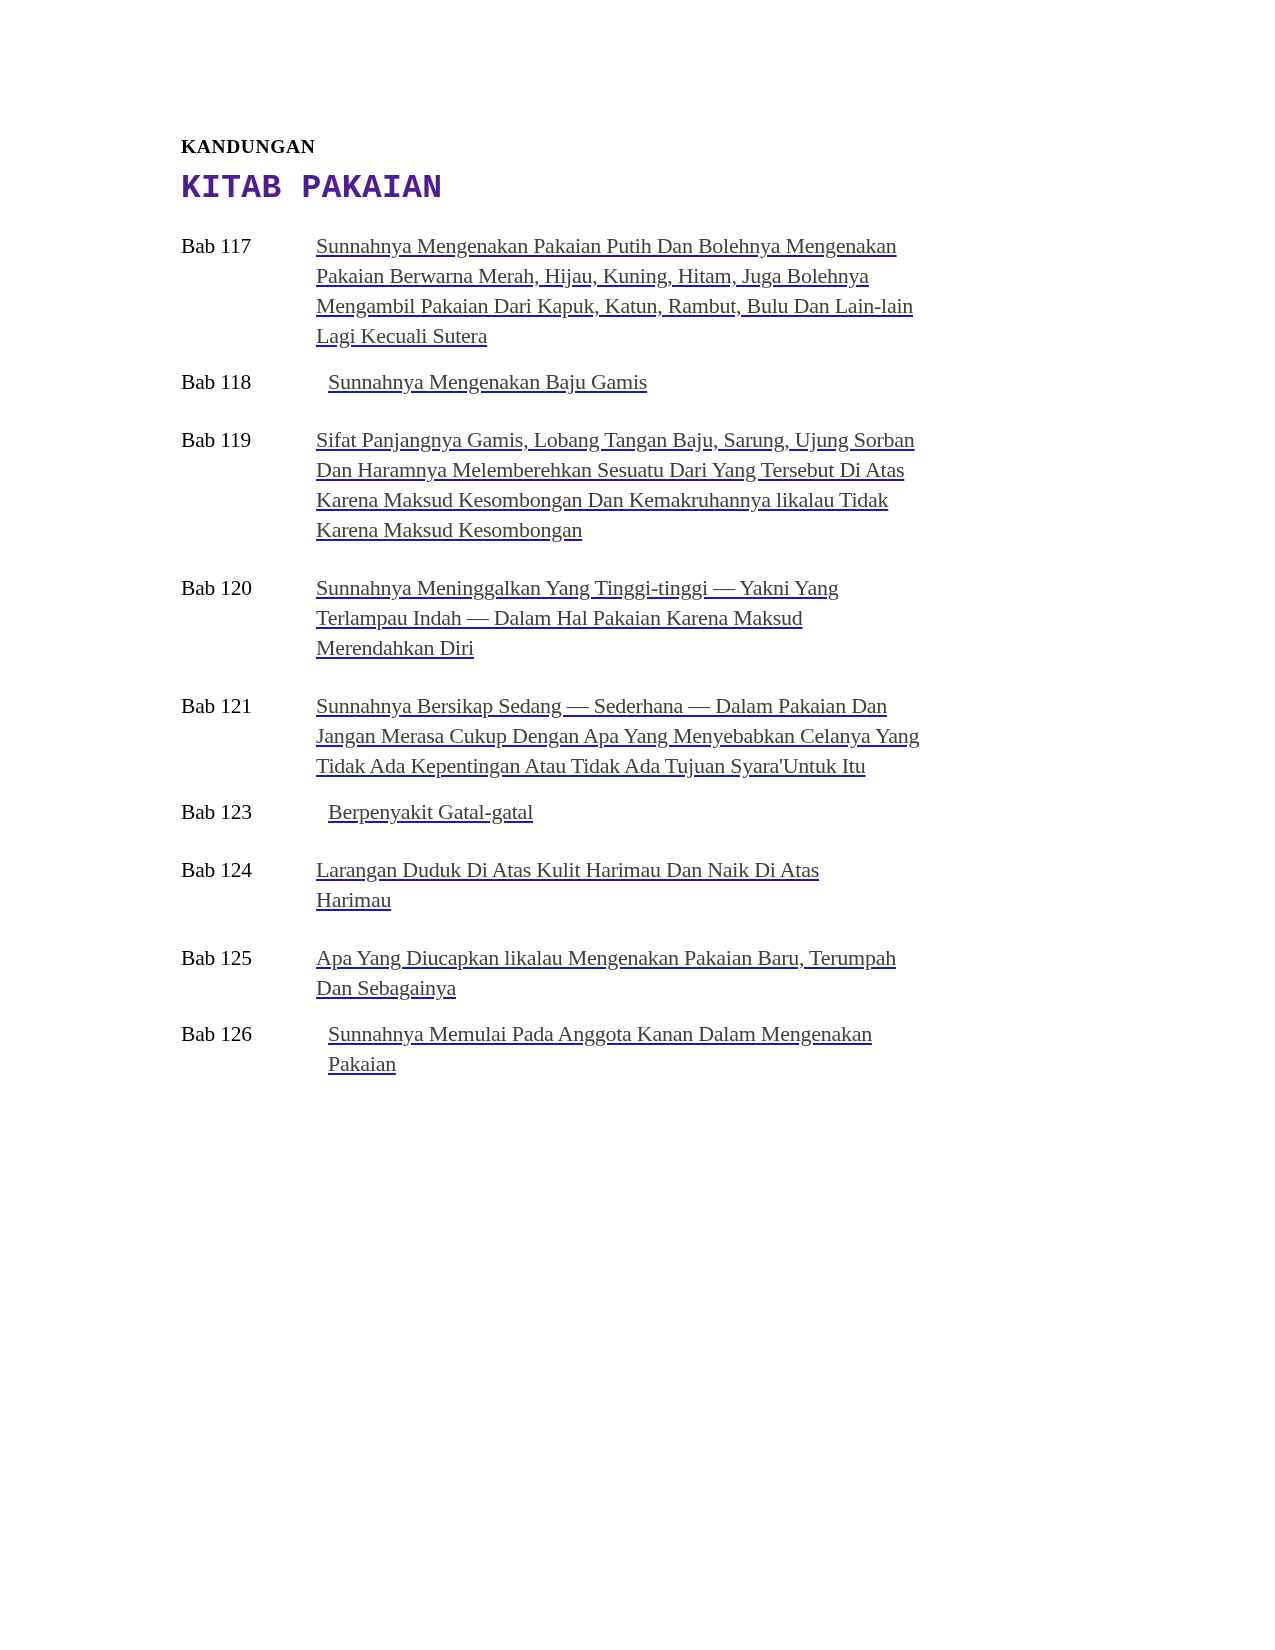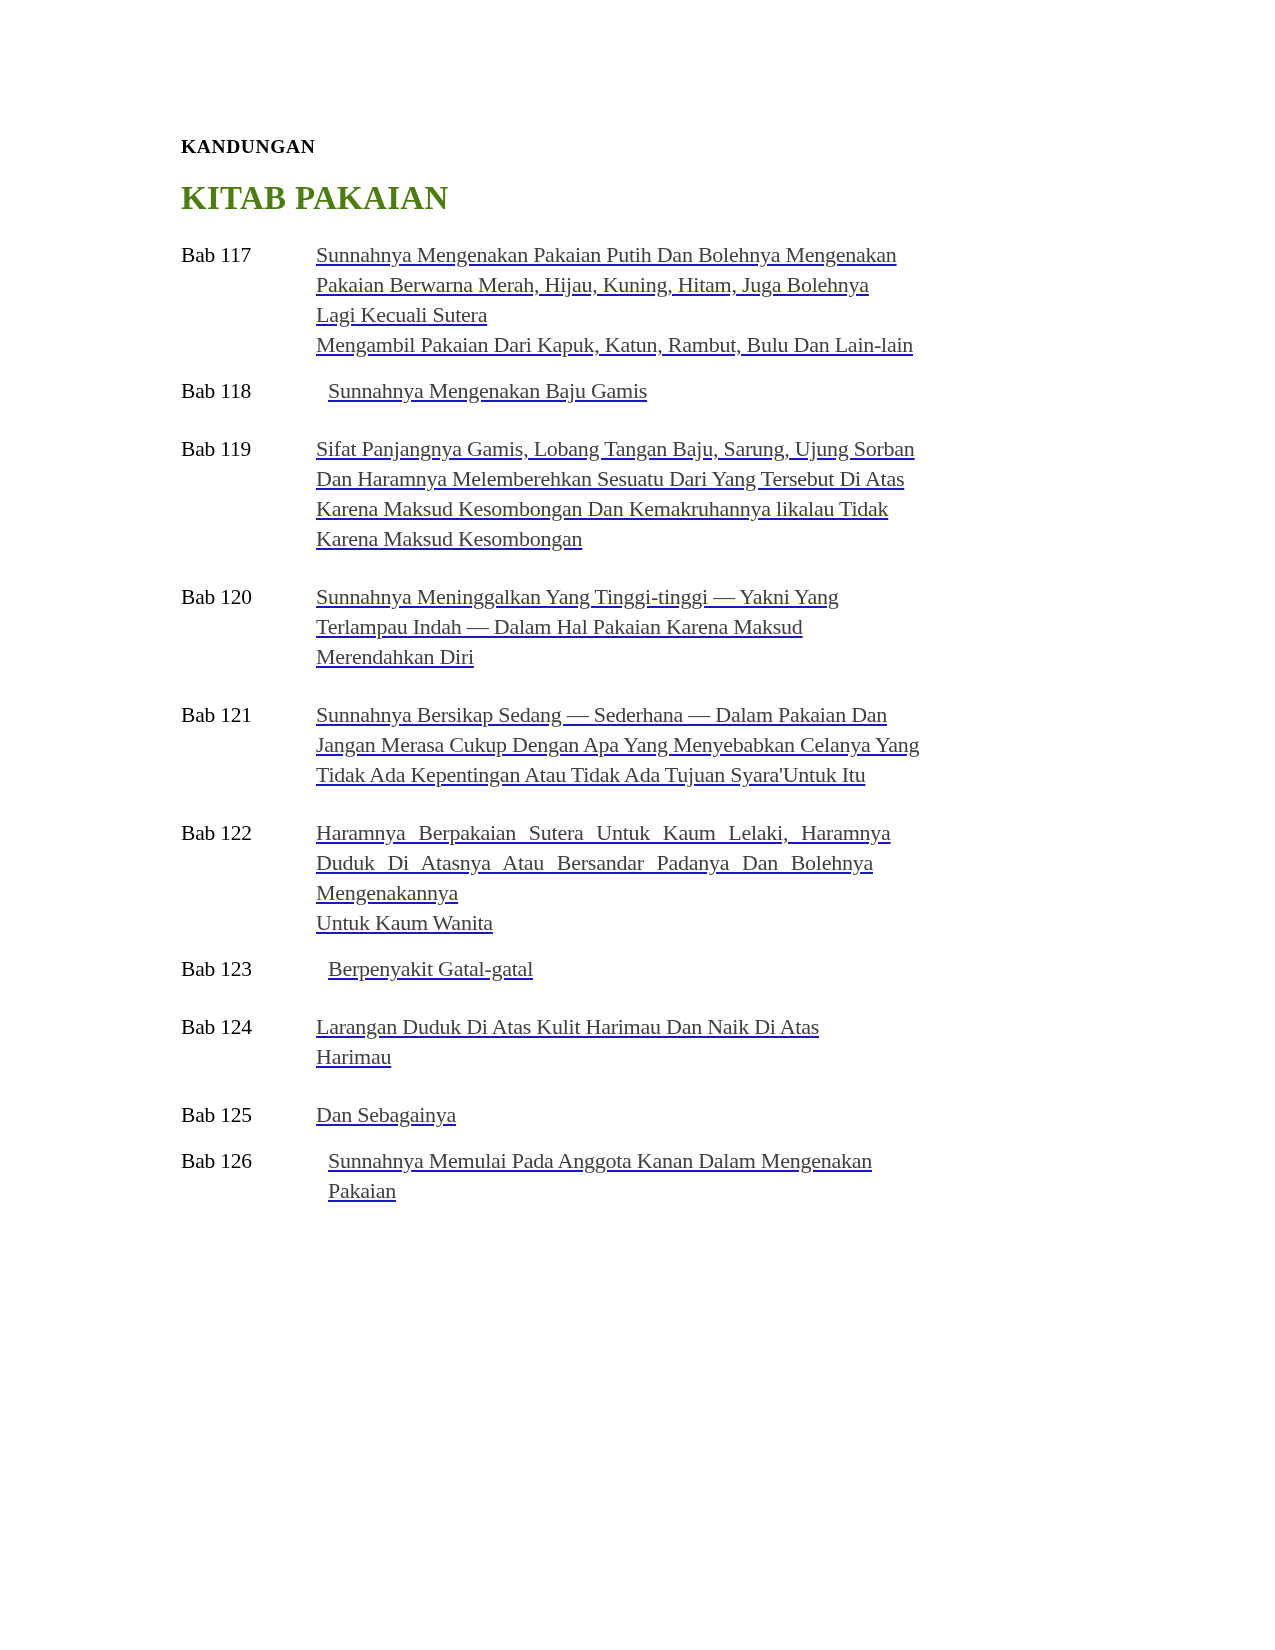--- a/index.html
+++ b/index.html
@@ -36,27 +36,27 @@
     font-family: "Liberation Serif", "DejaVu Serif", serif;
     font-weight: bold;
     font-size: 19.5px;
     letter-spacing: 0.6px;
     line-height: 26px;
     color: #000000;
     margin: 0 0 4px 0;
   }
 
   .kitab-title {
-    font-family: Liberation Serif, serif;
+    font-family: Liberation Mono, monospace;
     font-weight: bold;
     font-size: 33px;
     letter-spacing: 0.3px;
     line-height: 42px;
-    color: #4d7c0f;
-    margin: 17px 0 0 0;
+    color: #4c1d95;
+    margin: 8px 0 0 0;
   }
 
   .toc {
     margin-top: 21px;
   }
 
   .toc-entry {
     display: flex;
     align-items: flex-start;
   }
@@ -114,22 +114,22 @@
 
     <h1 class="kitab-title">KITAB PAKAIAN</h1>
 
     <div class="toc">
 
       <div class="toc-entry">
         <div class="bab-label">Bab 117</div>
         <a class="bab-title">
           <span class="ln">Sunnahnya Mengenakan Pakaian Putih Dan Bolehnya Mengenakan</span>
           <span class="ln">Pakaian Berwarna Merah, Hijau, Kuning, Hitam, Juga Bolehnya</span>
+          <span class="ln">Mengambil Pakaian Dari Kapuk, Katun, Rambut, Bulu Dan Lain-lain</span>
           <span class="ln">Lagi Kecuali Sutera</span>
-          <span class="ln">Mengambil Pakaian Dari Kapuk, Katun, Rambut, Bulu Dan Lain-lain</span>
         </a>
       </div>
 
       <div class="toc-entry tight">
         <div class="bab-label">Bab 118</div>
         <a class="bab-title">
           <span class="ln">Sunnahnya Mengenakan Baju Gamis</span>
         </a>
       </div>
 
@@ -154,48 +154,40 @@
 
       <div class="toc-entry gap-before">
         <div class="bab-label">Bab 121</div>
         <a class="bab-title">
           <span class="ln">Sunnahnya Bersikap Sedang — Sederhana — Dalam Pakaian Dan</span>
           <span class="ln">Jangan Merasa Cukup Dengan Apa Yang Menyebabkan Celanya Yang</span>
           <span class="ln">Tidak Ada Kepentingan Atau Tidak Ada Tujuan Syara'Untuk Itu</span>
         </a>
       </div>
 
-      <div class="toc-entry gap-before">
-        <div class="bab-label">Bab 122</div>
-        <a class="bab-title">
-          <span class="ln justify">Haramnya Berpakaian Sutera Untuk Kaum Lelaki, Haramnya</span>
-          <span class="ln justify">Duduk Di Atasnya Atau Bersandar Padanya Dan Bolehnya</span>
-          <span class="ln">Mengenakannya</span>
-          <span class="ln">Untuk Kaum Wanita</span>
-        </a>
-      </div>
 
       <div class="toc-entry tight">
         <div class="bab-label">Bab 123</div>
         <a class="bab-title">
           <span class="ln">Berpenyakit Gatal-gatal</span>
         </a>
       </div>
 
       <div class="toc-entry gap-before">
         <div class="bab-label">Bab 124</div>
         <a class="bab-title">
           <span class="ln">Larangan Duduk Di Atas Kulit Harimau Dan Naik Di Atas</span>
           <span class="ln">Harimau</span>
         </a>
       </div>
 
       <div class="toc-entry gap-before">
         <div class="bab-label">Bab 125</div>
         <a class="bab-title">
+          <span class="ln">Apa Yang Diucapkan likalau Mengenakan Pakaian Baru, Terumpah</span>
           <span class="ln">Dan Sebagainya</span>
         </a>
       </div>
 
       <div class="toc-entry tight">
         <div class="bab-label">Bab 126</div>
         <a class="bab-title">
           <span class="ln">Sunnahnya Memulai Pada Anggota Kanan Dalam Mengenakan</span>
           <span class="ln">Pakaian</span>
         </a>

